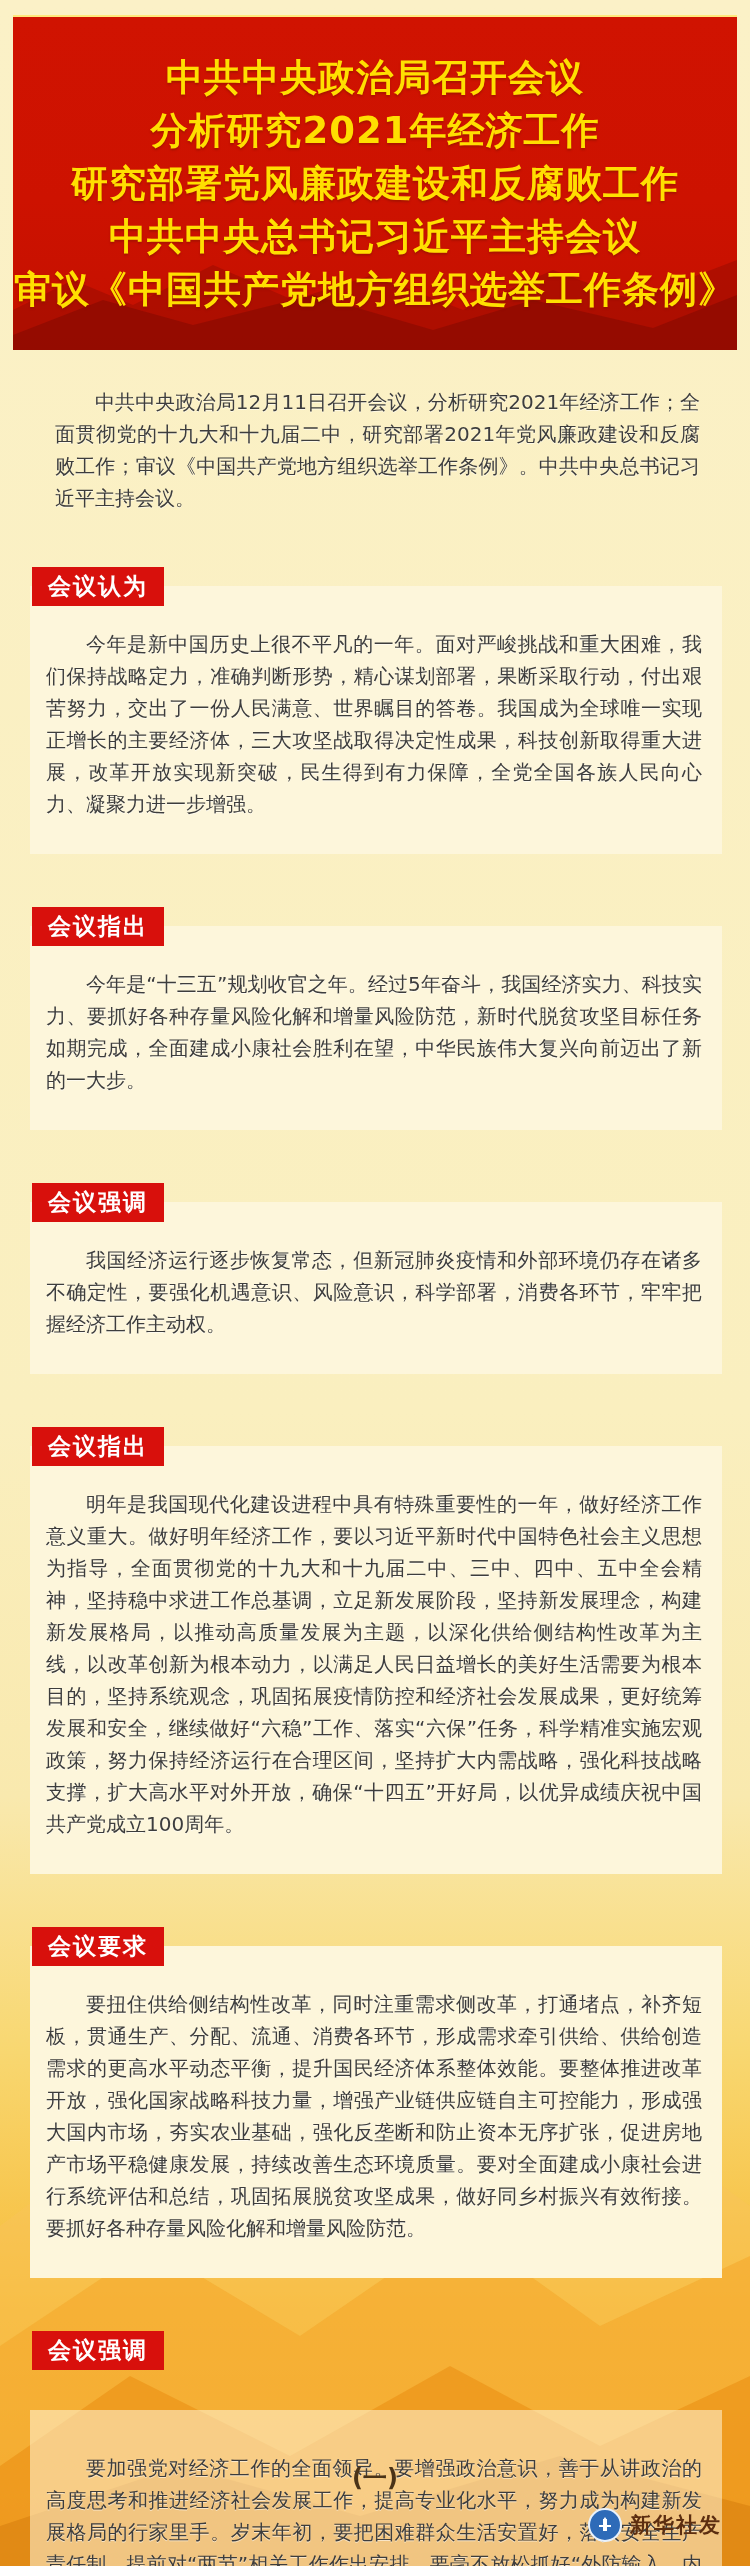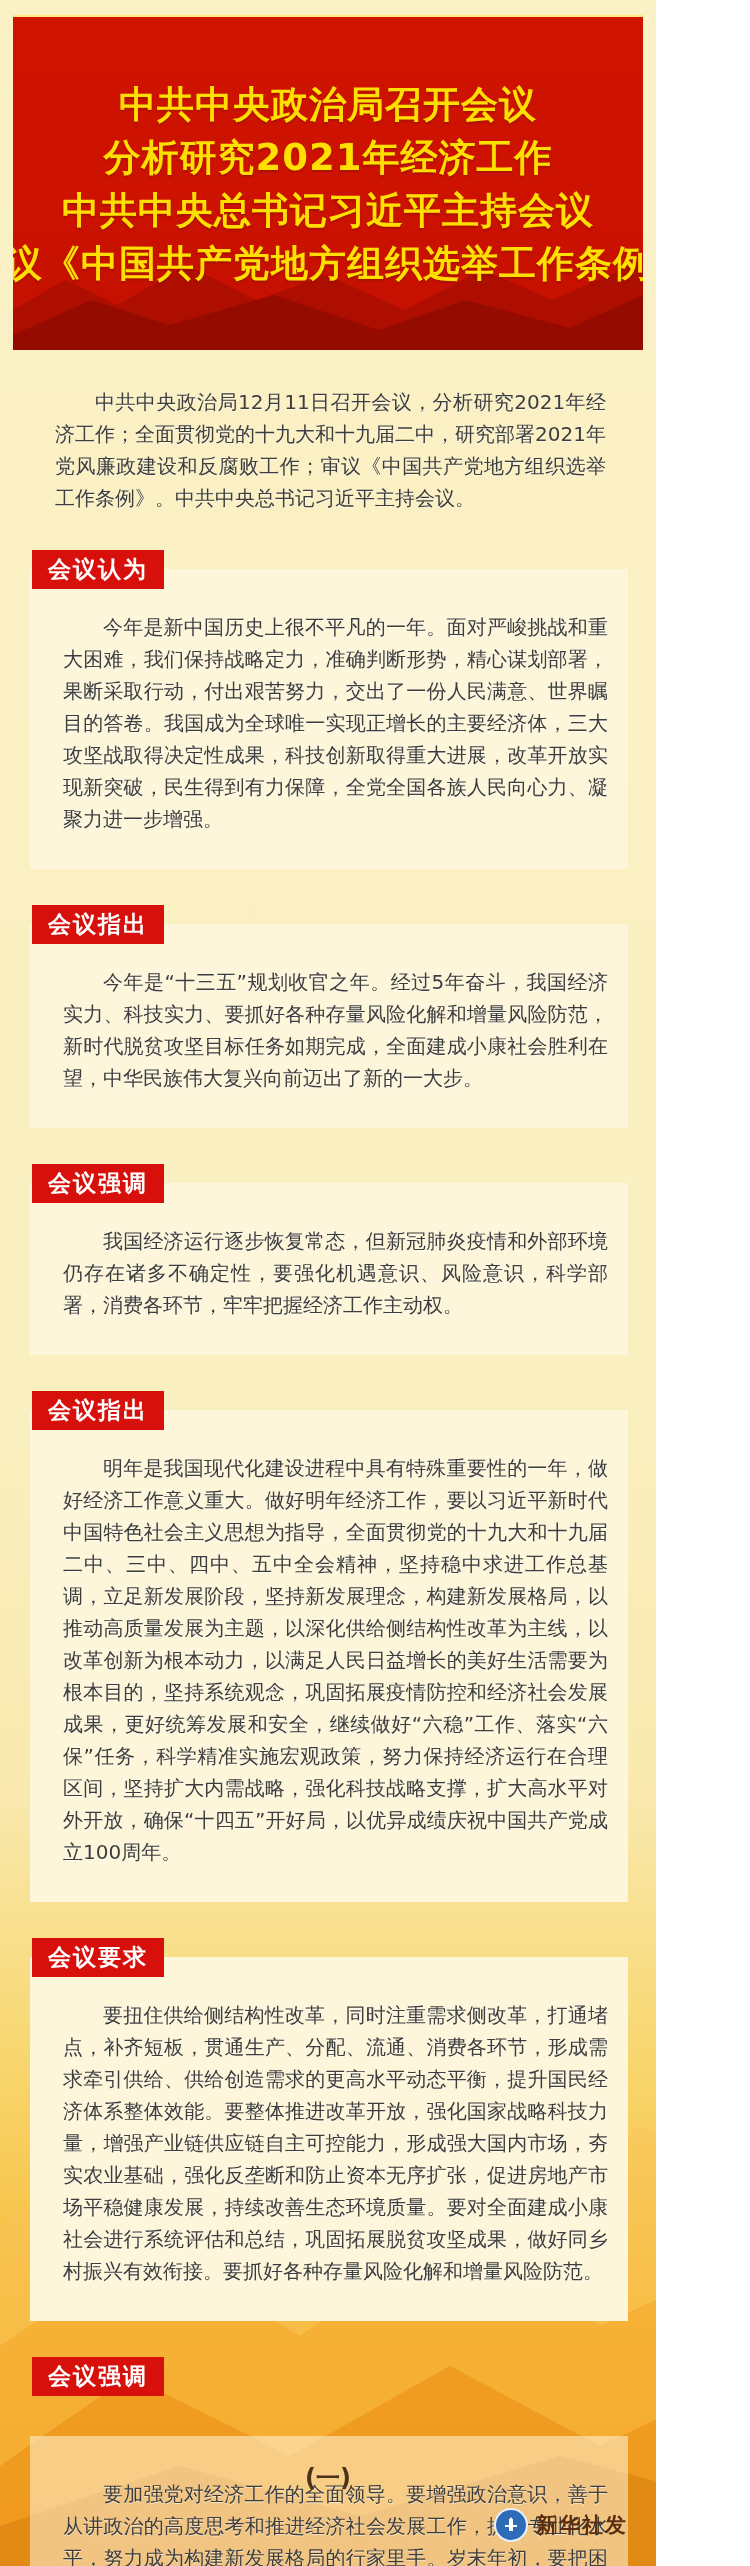--- a/index.html
+++ b/index.html
@@ -1,18 +1,18 @@
 <!DOCTYPE html>
 <html><head>
 <meta charset="utf-8">
 <style>
   html,body{margin:0;padding:0;}
   .page{
     position:relative;
-    width:656px;height:2566px;
+    width:750px;height:2566px;
     overflow:hidden;
     font-family:"DejaVu Sans","Liberation Sans",sans-serif;
     background:linear-gradient(180deg,
       #fbf1c7 0%, #faefbf 55%, #f9e9ae 70%,
       #f8d770 80%, #f7bb38 90%, #f5a51e 100%);
   }
   
   .header{
     position:relative;
     margin:15px 13px 0 13px;
@@ -51,26 +51,27 @@
   .badge{
     position:relative;z-index:2;
     display:inline-block;
     margin-left:2px;
     background:#d8100c;
     color:#ffffff;
     font-size:23px;font-weight:bold;
     line-height:23px;
     padding:8px 16px;
     letter-spacing:2px;
+    margin-top:17px;
   }
   .panel{
     position:relative;z-index:1;
     margin-top:-20px;
     background:#fdf6db;
-    padding:42px 20px 34px 33px;
+    padding:42px 20px 34px 16px;
   }
   .section-6 .panel{background:rgba(255,246,218,0.55);margin-top:40px;}
   
   .bottom-mountains{position:absolute;left:0;bottom:0;width:750px;height:520px;z-index:0;pointer-events:none;}
   .content{position:relative;z-index:1;}
   .footer{position:absolute;left:0;bottom:0;width:100%;z-index:2;}
   .page-number{
     position:absolute;bottom:72px;left:0;width:100%;
     text-align:center;
     font-size:24px;color:#4a3318;font-weight:bold;
@@ -98,20 +99,21 @@
 
   <div class="content">
 
     <div class="header">
       <svg class="header-mountains" viewBox="0 0 724 110" preserveAspectRatio="none">
         <path d="M0,70 L60,40 L120,65 L200,25 L280,60 L360,35 L450,70 L540,30 L620,60 L724,20 L724,110 L0,110 Z" fill="rgba(150,12,0,0.5)"></path>
         <path d="M0,95 L90,60 L180,85 L300,55 L420,90 L520,60 L640,88 L724,55 L724,110 L0,110 Z" fill="rgba(120,8,0,0.45)"></path>
       </svg>
       <div class="title-line">中共中央政治局召开会议</div>
       <div class="title-line">分析研究2021年经济工作</div>
+      <div class="title-line">研究部署党风廉政建设和反腐败工作</div>
       <div class="title-line">中共中央总书记习近平主持会议</div>
       <div class="title-line">审议《中国共产党地方组织选举工作条例》</div>
     </div>
 
     <div class="intro">
       <p class="body-text">中共中央政治局12月11日召开会议，分析研究2021年经济工作；全面贯彻党的十九大和十九届二中，研究部署2021年党风廉政建设和反腐败工作；审议《中国共产党地方组织选举工作条例》。中共中央总书记习近平主持会议。</p>
     </div>
 
     <div class="section section-1">
       <div class="badge">会议认为</div>

